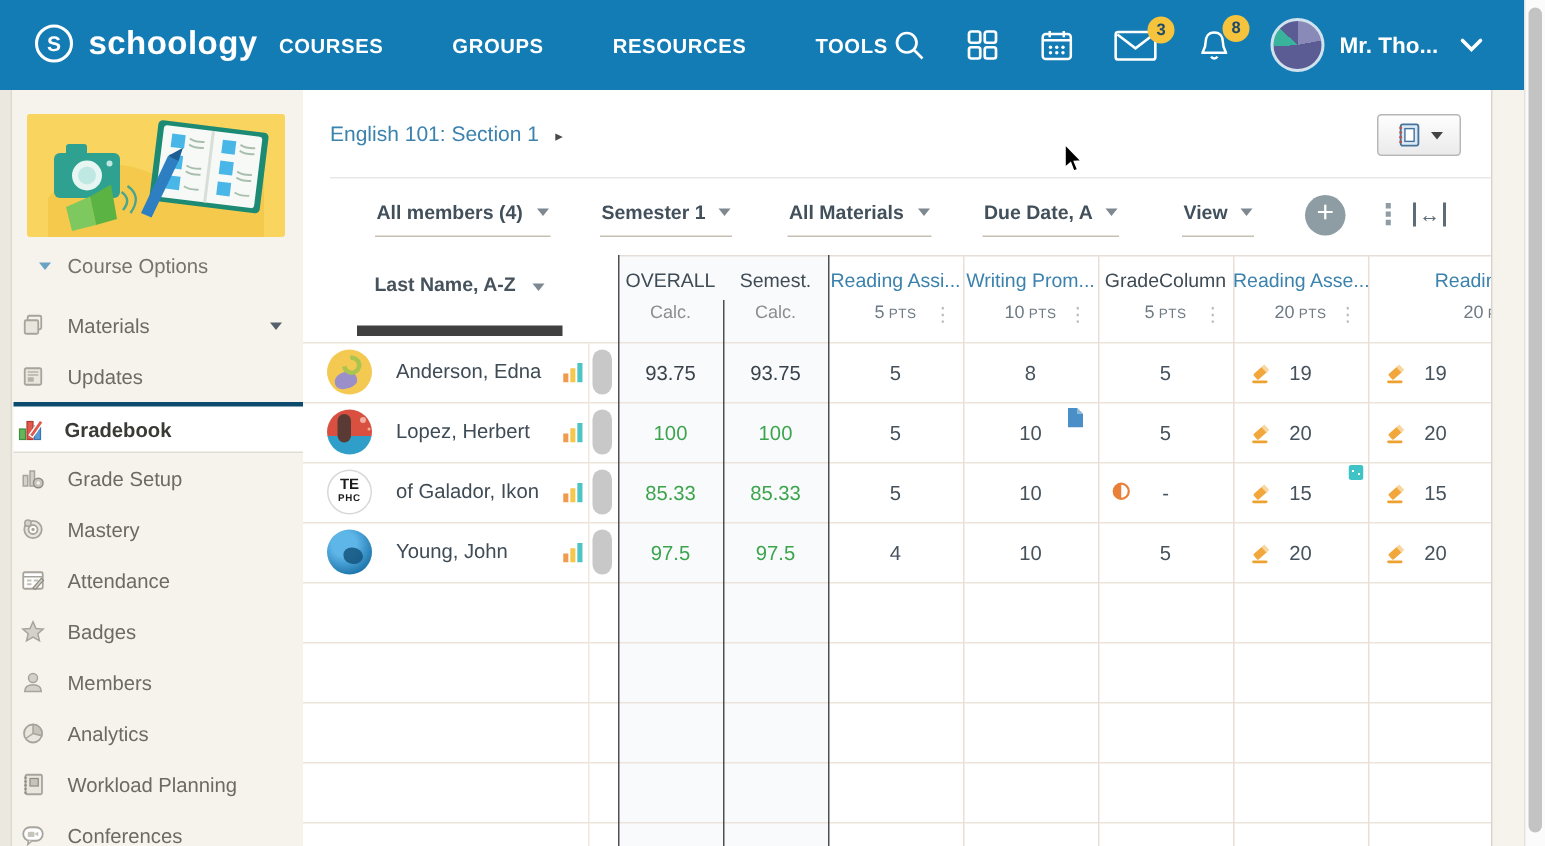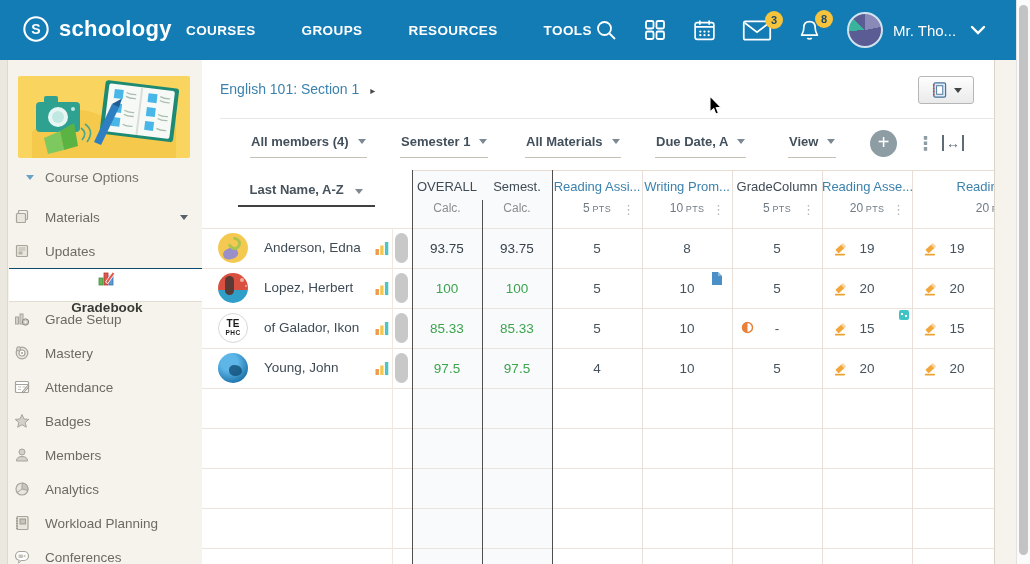--- a/index.html
+++ b/index.html
@@ -11,35 +11,35 @@
   .logo-text{font-size:22px;font-weight:600;letter-spacing:.3px;color:#fff;}
   .nav-links{position:absolute;left:186px;top:0;height:60px;display:flex;align-items:center;gap:46px;}
   .nav-link{color:#fff;font-size:13.5px;font-weight:bold;letter-spacing:.4px;cursor:pointer;white-space:nowrap;}
   .nav-icons{position:absolute;left:594px;top:0;height:60px;display:flex;align-items:center;gap:25px;}
   .nicon{position:relative;display:flex;align-items:center;cursor:pointer;}
   .badge{position:absolute;top:-8px;right:-11px;min-width:18px;height:18px;border-radius:9px;background:#f6c33c;
          color:#1d4a66;font-size:11px;font-weight:bold;display:flex;align-items:center;justify-content:center;padding:0 3px;box-sizing:border-box;}
   .nav-user{display:flex;align-items:center;gap:10px;cursor:pointer;}
   .nav-avatar{width:36px;height:36px;border-radius:50%;border:2px solid #cfe2ee;box-sizing:border-box;
               background:conic-gradient(#8a8ab8 0 22%,#5c5c94 22% 74%,#3ab39c 74% 87%,#5c5c94 87%);}
-  .nav-username{color:#fff;font-size:15px;font-weight:normal;white-space:nowrap;}
+  .nav-username{color:#fff;font-size:15px;font-weight:bold;white-space:nowrap;}
   
   .sidebar{position:absolute;left:0;top:60px;width:202px;bottom:0;background:#f6f3ec;overflow:hidden;}
   .sidebar-strip{position:absolute;left:0;top:0;bottom:0;width:7px;background:#ebe8df;border-right:1px solid #ddd9cd;}
   .course-card{position:absolute;left:18px;top:16px;width:172px;height:82px;border-radius:2px;overflow:hidden;cursor:pointer;}
   .course-options{position:absolute;left:26px;top:110px;font-size:13.5px;color:#75746c;display:flex;align-items:center;cursor:pointer;}
   .caret{width:0;height:0;border-left:4px solid transparent;border-right:4px solid transparent;
          border-top:5px solid #7d8890;display:inline-block;}
   .co-caret{border-top-color:#68a2c4;margin-right:11px;}
   .side-items{position:absolute;left:0;top:140px;right:0;}
   .side-item{position:relative;height:34px;display:flex;align-items:center;padding-left:14px;gap:13px;
              font-size:13.5px;color:#6c6b63;cursor:pointer;box-sizing:border-box;}
   .side-item .sicon{width:18px;height:18px;flex:none;display:flex;align-items:center;}
-  .side-item.selected{background:#fff;border-top:1px solid #0c4a6e;border-bottom:1px solid #e2ddd1;
-                      color:#3a3a35;font-weight:bold;margin-left:9px;padding-left:3px;flex-direction:column;}
+  .side-item.selected{background:#fff;border-top:3px solid #0c4a6e;border-bottom:1px solid #e2ddd1;
+                      color:#3a3a35;font-weight:bold;margin-left:9px;padding-left:3px;}
   .mat-caret{position:absolute;right:14px;border-top-color:#55606a;}
   
   .panel{position:absolute;left:202px;top:60px;width:792px;height:508px;background:#fff;
          border-right:1px solid #dad4c8;overflow:hidden;}
   .breadcrumb{position:absolute;left:18px;top:21px;font-size:14px;color:#3b82ad;cursor:pointer;}
   .bc-arrow{color:#4a4a4a;font-size:10px;margin-left:7px;}
   .view-btn{position:absolute;left:716px;top:16px;width:56px;height:28px;border:1px solid #b6b6b6;border-radius:3px;
             background:linear-gradient(#fefefe,#eaeaea);display:flex;align-items:center;justify-content:center;gap:7px;cursor:pointer;box-sizing:border-box;}
   .vb-caret{border-top-color:#444;}
   .top-divider{position:absolute;left:18px;right:0;top:58px;height:1px;background:#e8e8e8;}
@@ -48,21 +48,21 @@
   .f-caret{margin-left:9px;}
   .plus-btn{position:absolute;left:668px;top:70px;width:27px;height:27px;border-radius:50%;background:#8e9ca4;
             color:#fff;font-size:20px;line-height:25px;text-align:center;cursor:pointer;}
   .kebab{position:absolute;left:714px;top:70px;font-size:19px;color:#8e9ca4;font-weight:bold;line-height:27px;cursor:pointer;}
   .wicon{position:absolute;left:740px;top:75px;font-size:14px;font-weight:bold;color:#5d6c76;
          border-left:2px solid #5d6c76;border-right:2px solid #5d6c76;padding:0 2px;line-height:16px;cursor:pointer;}
   
   .shade{position:absolute;left:210px;top:110px;width:140px;bottom:0;background:#f9fafc;}
   .vline,.hline{position:absolute;}
   .sort-hdr{position:absolute;left:36px;top:122px;width:137px;text-align:center;font-size:13px;font-weight:bold;
-            color:#46525c;padding-bottom:8px;border-bottom:2px solid #404040;cursor:pointer;}
+            color:#46525c;padding-bottom:20px;border-bottom:7px solid #404040;cursor:pointer;}
   .hcol{position:absolute;top:110px;height:58px;text-align:center;box-sizing:border-box;}
   .htitle{margin-top:9px;font-size:13px;color:#3f4b55;white-space:nowrap;overflow:hidden;}
   .htitle.link{color:#3b82ad;cursor:pointer;}
   .hsub-calc{margin-top:7px;font-size:12px;color:#8d8d8d;}
   .hsub{margin-top:7px;font-size:12px;color:#6e7a84;}
   .pts{font-size:9px;letter-spacing:.3px;}
   .hkebab{position:absolute;right:7px;top:33px;font-size:13px;color:#b2b9bf;cursor:pointer;line-height:13px;}
   .row{position:absolute;left:0;width:792px;height:40px;}
   .avatar{position:absolute;left:16px;top:5px;width:30px;height:30px;border-radius:50%;overflow:hidden;cursor:pointer;}
   .av-abstract-yellow{background:#f4c952;position:relative;}

